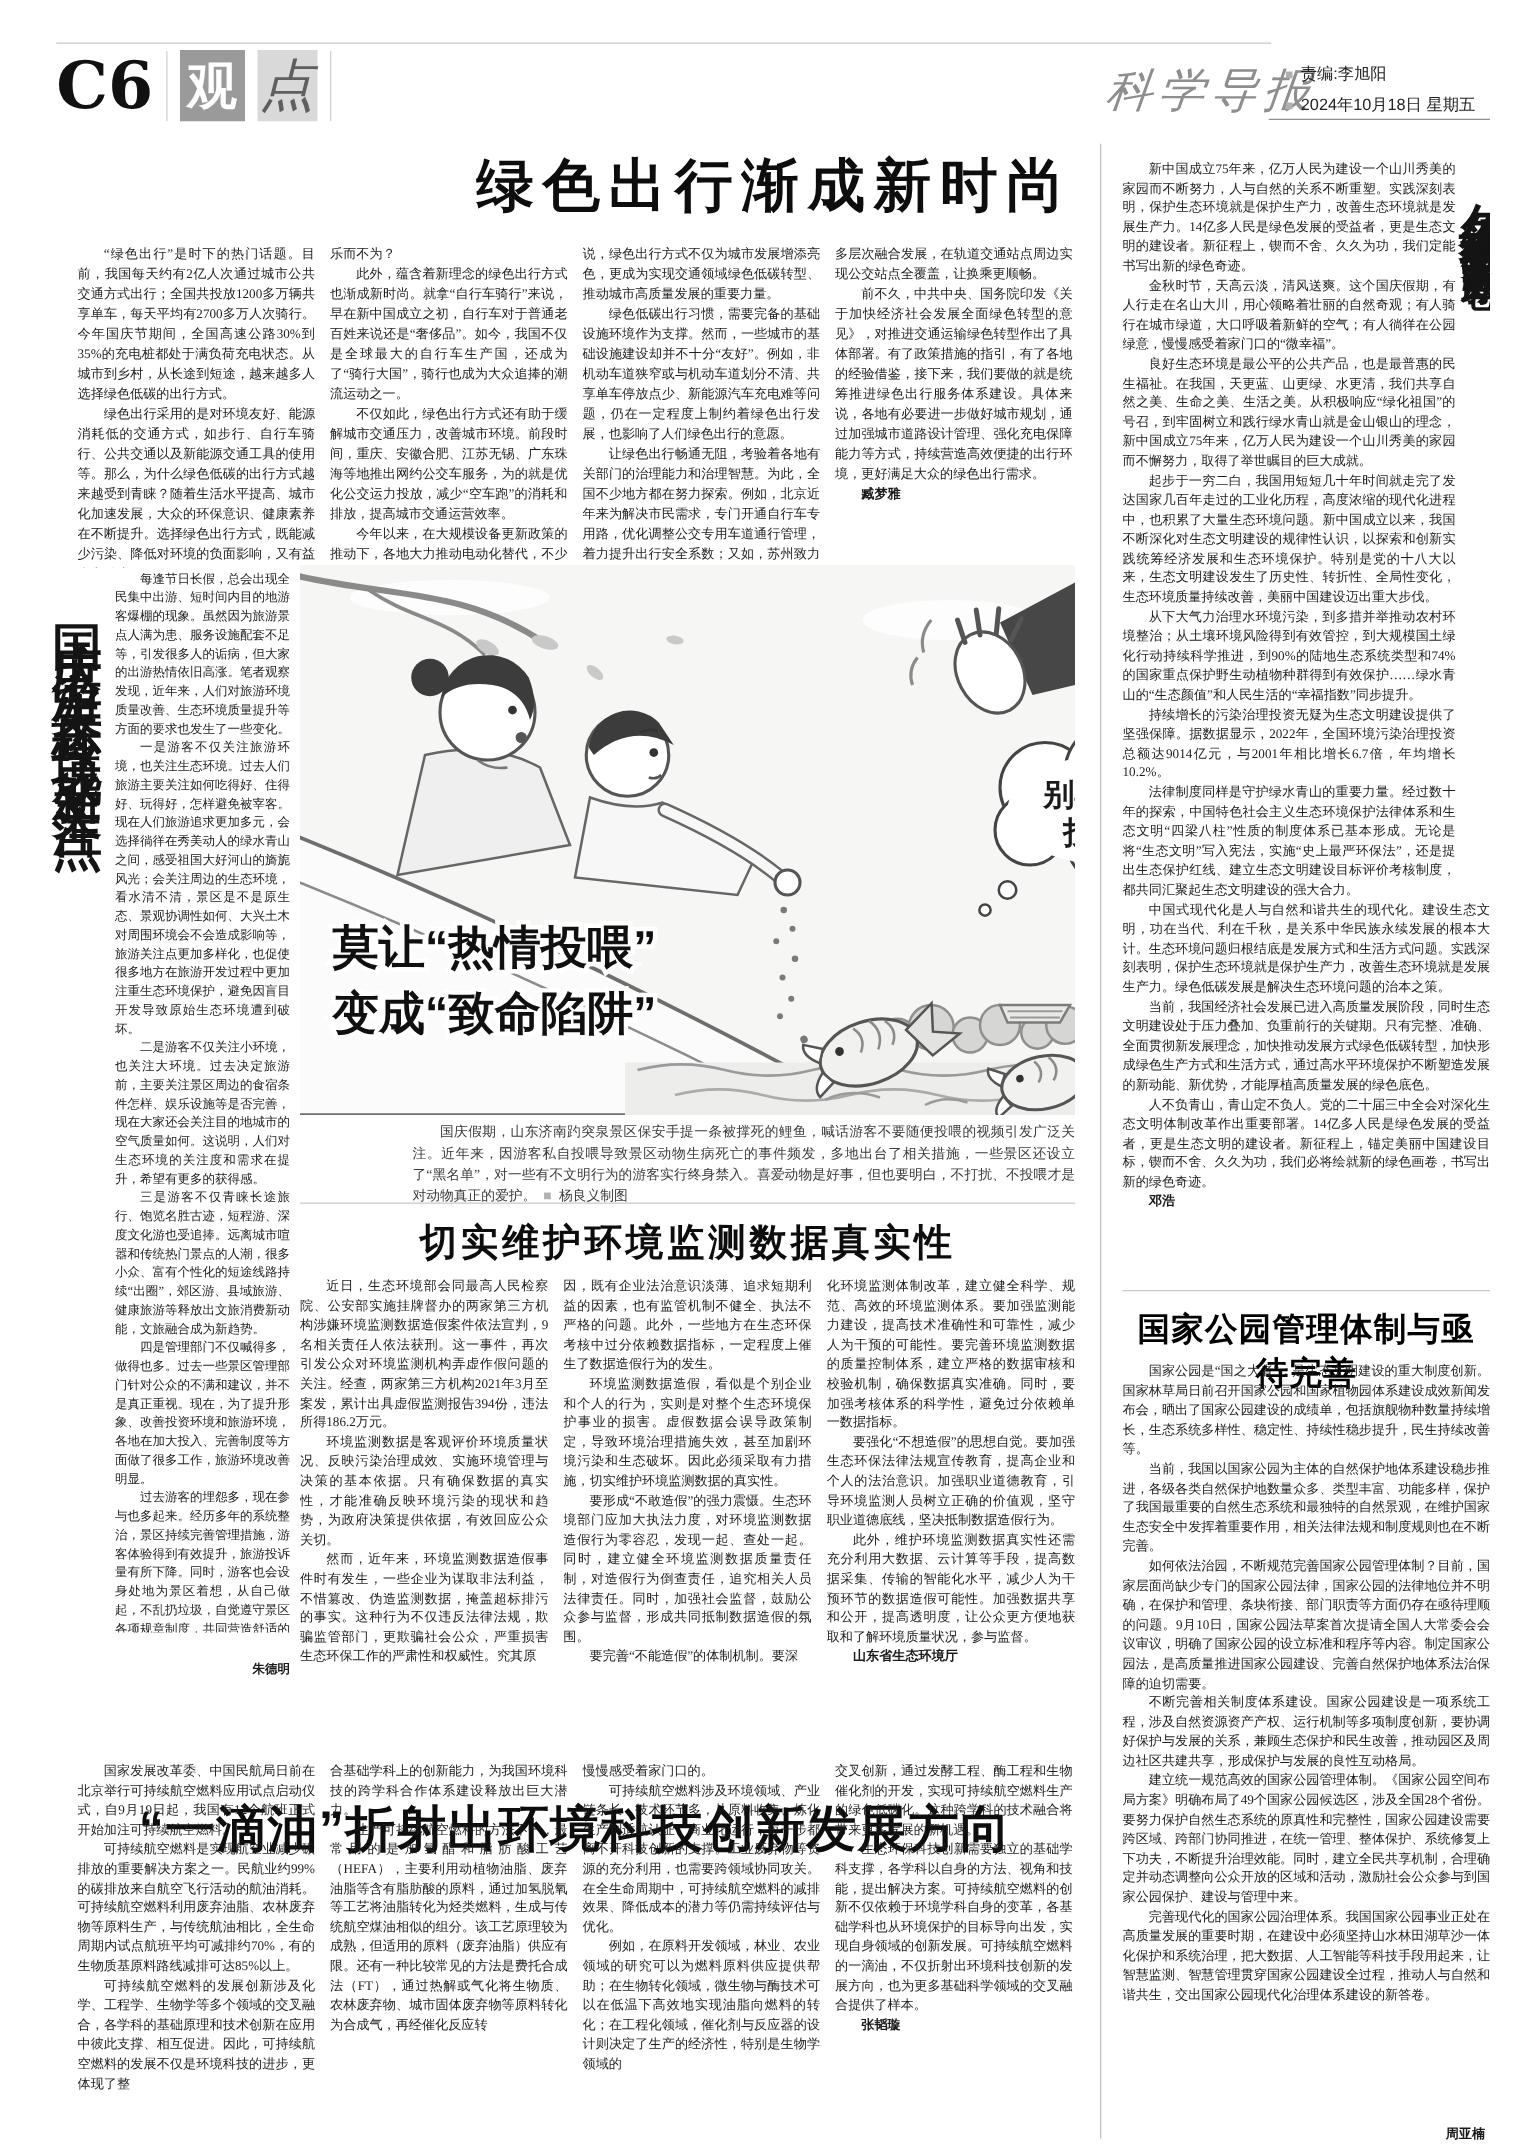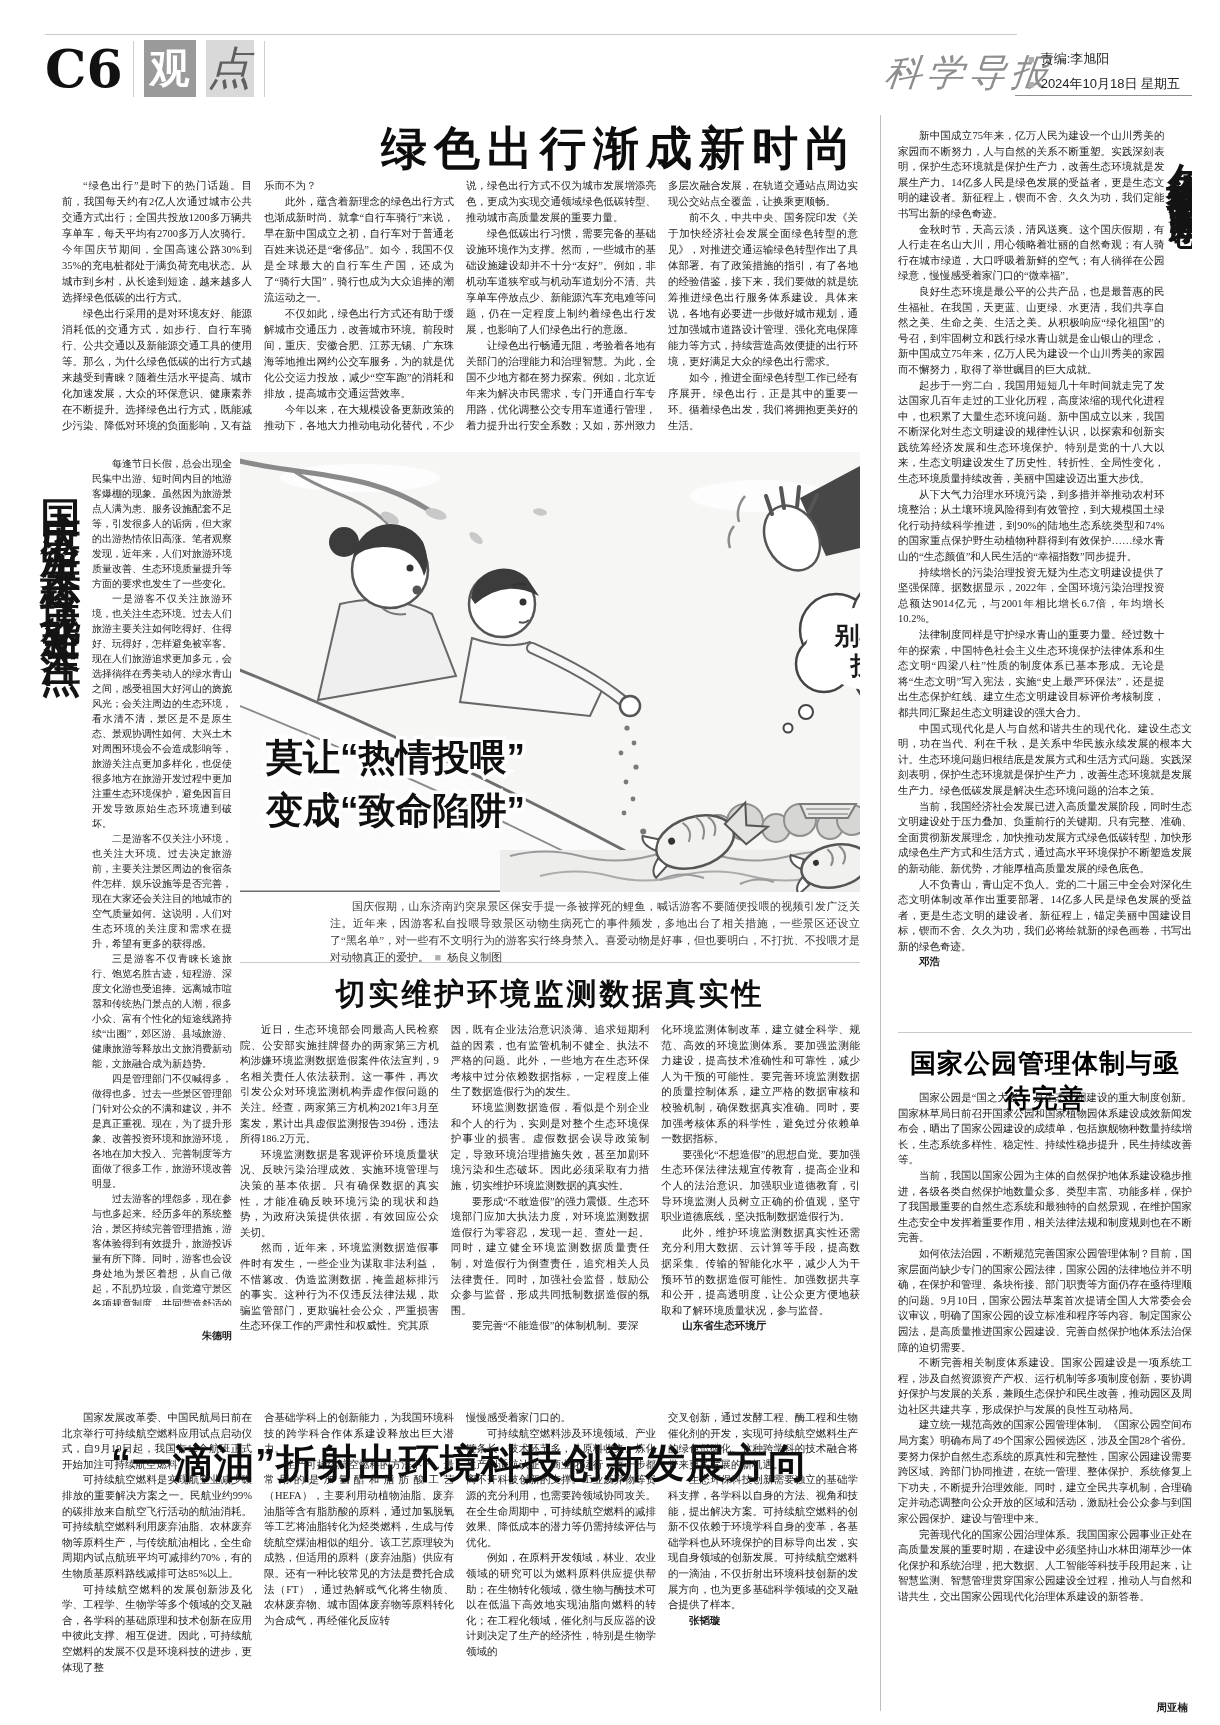--- a/index.html
+++ b/index.html
@@ -62,40 +62,39 @@
 <div class="abs" style="left:1028px;top:50px;">
   <div class="inforow"><span class="sq">■</span><span>责编:李旭阳</span></div>
   <div class="inforow" style="margin-top:7px;"><span class="sq">■</span><span>2024年10月18日  星期五</span></div>
 </div>
 <div class="abs" style="left:1015px;top:95px;width:177px;height:1px;background:#8f8f8f;"></div>
 
 <div class="abs" style="left:880px;top:115px;width:1px;height:1596px;background:#bdbdbd;"></div>
 
 <div class="abs h-main sans" style="left:62px;top:118px;width:796px;">绿色出行渐成新时尚</div>
 
-<div class="abs cols bt-main" style="left:62px;top:178px;width:796px;height:258px;">
+<div class="abs cols bt-main" style="left:62px;top:196px;width:796px;height:258px;">
   <div class="col">
     <p class="b">“绿色出行”是时下的热门话题。目前，我国每天约有2亿人次通过城市公共交通方式出行；全国共投放1200多万辆共享单车，每天平均有2700多万人次骑行。今年国庆节期间，全国高速公路30%到35%的充电桩都处于满负荷充电状态。从城市到乡村，从长途到短途，越来越多人选择绿色低碳的出行方式。</p>
     <p class="b">绿色出行采用的是对环境友好、能源消耗低的交通方式，如步行、自行车骑行、公共交通以及新能源交通工具的使用等。那么，为什么绿色低碳的出行方式越来越受到青睐？随着生活水平提高、城市化加速发展，大众的环保意识、健康素养在不断提升。选择绿色出行方式，既能减少污染、降低对环境的负面影响，又有益身心健康，何</p>
   </div>
   <div class="col">
     <p class="b cont">乐而不为？</p>
     <p class="b">此外，蕴含着新理念的绿色出行方式也渐成新时尚。就拿“自行车骑行”来说，早在新中国成立之初，自行车对于普通老百姓来说还是“奢侈品”。如今，我国不仅是全球最大的自行车生产国，还成为了“骑行大国”，骑行也成为大众追捧的潮流运动之一。</p>
     <p class="b">不仅如此，绿色出行方式还有助于缓解城市交通压力，改善城市环境。前段时间，重庆、安徽合肥、江苏无锡、广东珠海等地推出网约公交车服务，为的就是优化公交运力投放，减少“空车跑”的消耗和排放，提高城市交通运营效率。</p>
     <p class="b">今年以来，在大规模设备更新政策的推动下，各地大力推动电动化替代，不少地方的公共交通实现了100%新能源化。可以</p>
   </div>
   <div class="col">
     <p class="b cont">说，绿色出行方式不仅为城市发展增添亮色，更成为实现交通领域绿色低碳转型、推动城市高质量发展的重要力量。</p>
     <p class="b">绿色低碳出行习惯，需要完备的基础设施环境作为支撑。然而，一些城市的基础设施建设却并不十分“友好”。例如，非机动车道狭窄或与机动车道划分不清、共享单车停放点少、新能源汽车充电难等问题，仍在一定程度上制约着绿色出行发展，也影响了人们绿色出行的意愿。</p>
     <p class="b">让绿色出行畅通无阻，考验着各地有关部门的治理能力和治理智慧。为此，全国不少地方都在努力探索。例如，北京近年来为解决市民需求，专门开通自行车专用路，优化调整公交专用车道通行管理，着力提升出行安全系数；又如，苏州致力于推进公共交通的</p>
   </div>
   <div class="col">
     <p class="b cont">多层次融合发展，在轨道交通站点周边实现公交站点全覆盖，让换乘更顺畅。</p>
     <p class="b">前不久，中共中央、国务院印发《关于加快经济社会发展全面绿色转型的意见》，对推进交通运输绿色转型作出了具体部署。有了政策措施的指引，有了各地的经验借鉴，接下来，我们要做的就是统筹推进绿色出行服务体系建设。具体来说，各地有必要进一步做好城市规划，通过加强城市道路设计管理、强化充电保障能力等方式，持续营造高效便捷的出行环境，更好满足大众的绿色出行需求。</p>
-    <p class="b">如今，推进全面绿色转型工作已经有序展开。绿色出行，正是其中的重要一环。循着绿色出发，我们将拥抱更美好的生活。</p>
     <p class="b byline">臧梦雅</p>
   </div>
 </div>
 
 <div class="abs vtitle" style="left:38px;top:468px;height:660px;">国庆出游生态环境成新关注点</div>
 
 <div class="abs bt-side" style="left:92px;top:456px;width:140px;height:850px;overflow:hidden;">
   <p class="b">每逢节日长假，总会出现全民集中出游、短时间内目的地游客爆棚的现象。虽然因为旅游景点人满为患、服务设施配套不足等，引发很多人的诟病，但大家的出游热情依旧高涨。笔者观察发现，近年来，人们对旅游环境质量改善、生态环境质量提升等方面的要求也发生了一些变化。</p>
   <p class="b">一是游客不仅关注旅游环境，也关注生态环境。过去人们旅游主要关注如何吃得好、住得好、玩得好，怎样避免被宰客。现在人们旅游追求更加多元，会选择徜徉在秀美动人的绿水青山之间，感受祖国大好河山的旖旎风光；会关注周边的生态环境，看水清不清，景区是不是原生态、景观协调性如何、大兴土木对周围环境会不会造成影响等，旅游关注点更加多样化，也促使很多地方在旅游开发过程中更加注重生态环境保护，避免因盲目开发导致原始生态环境遭到破坏。</p>
   <p class="b">二是游客不仅关注小环境，也关注大环境。过去决定旅游前，主要关注景区周边的食宿条件怎样、娱乐设施等是否完善，现在大家还会关注目的地城市的空气质量如何。这说明，人们对生态环境的关注度和需求在提升，希望有更多的获得感。</p>

